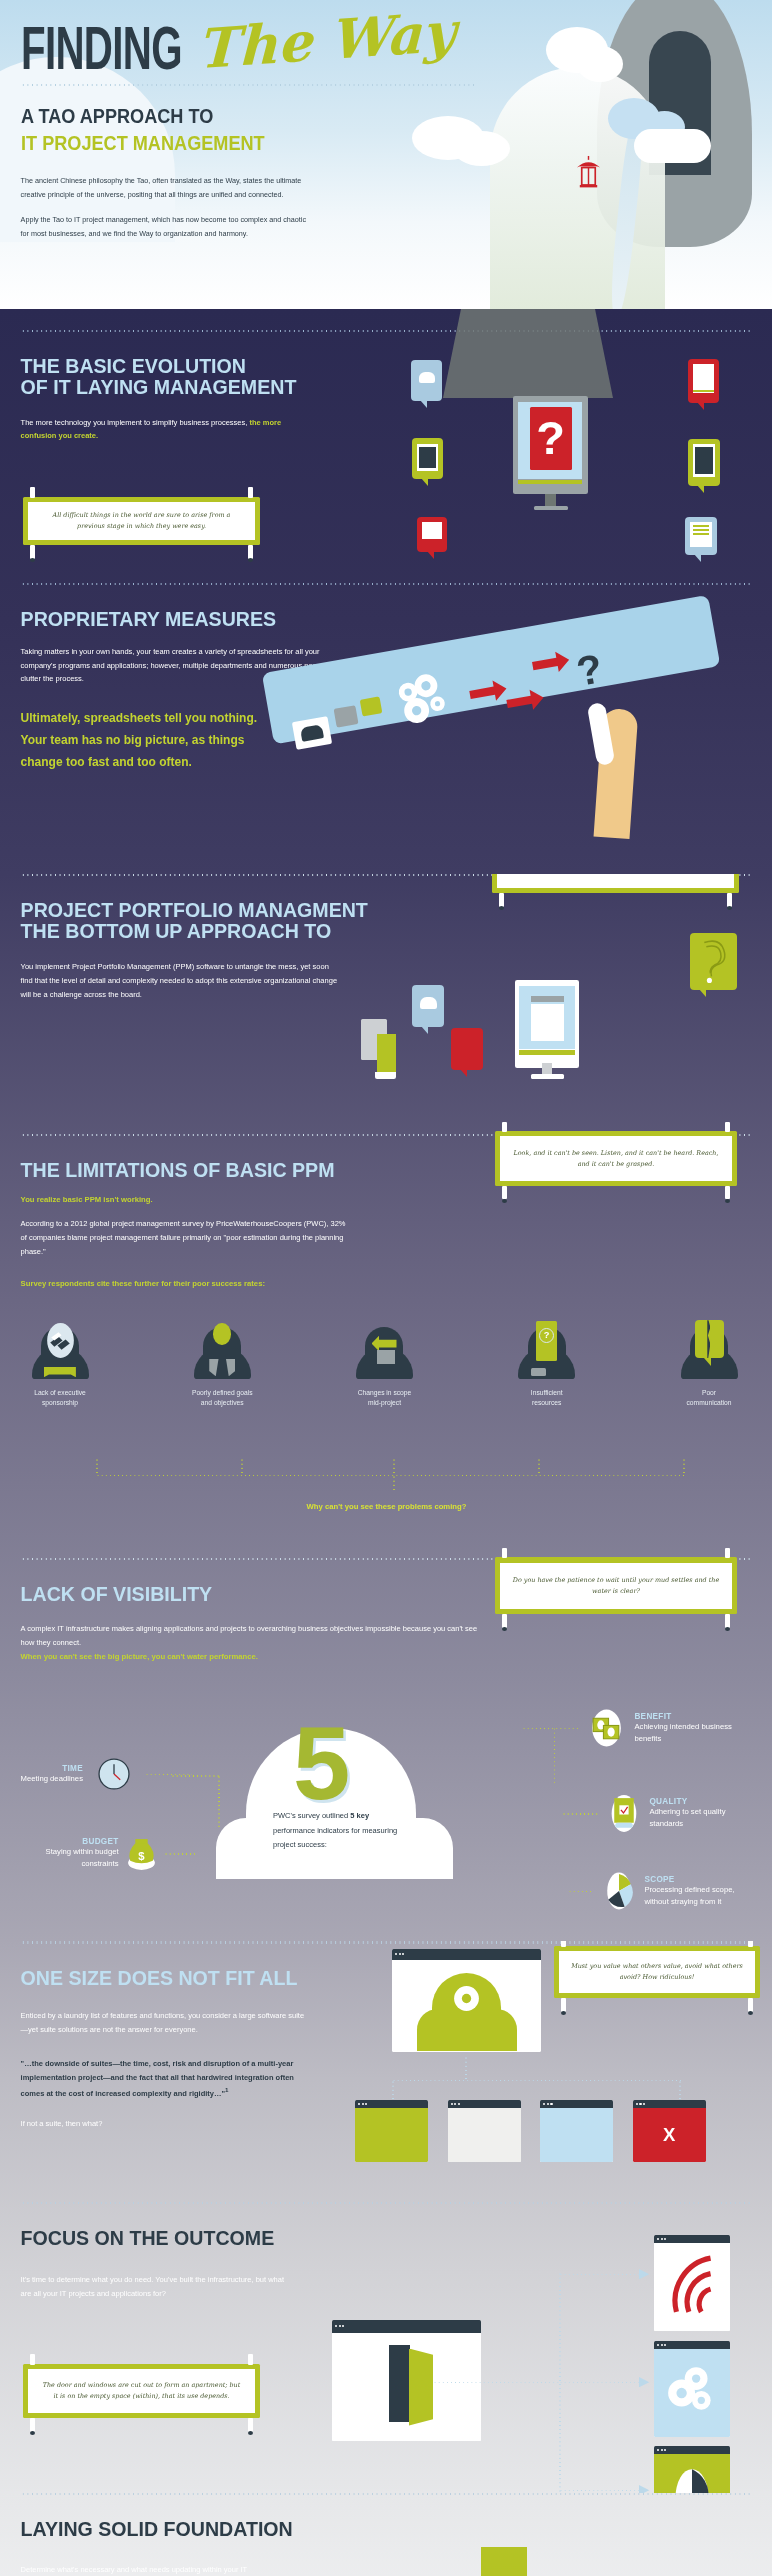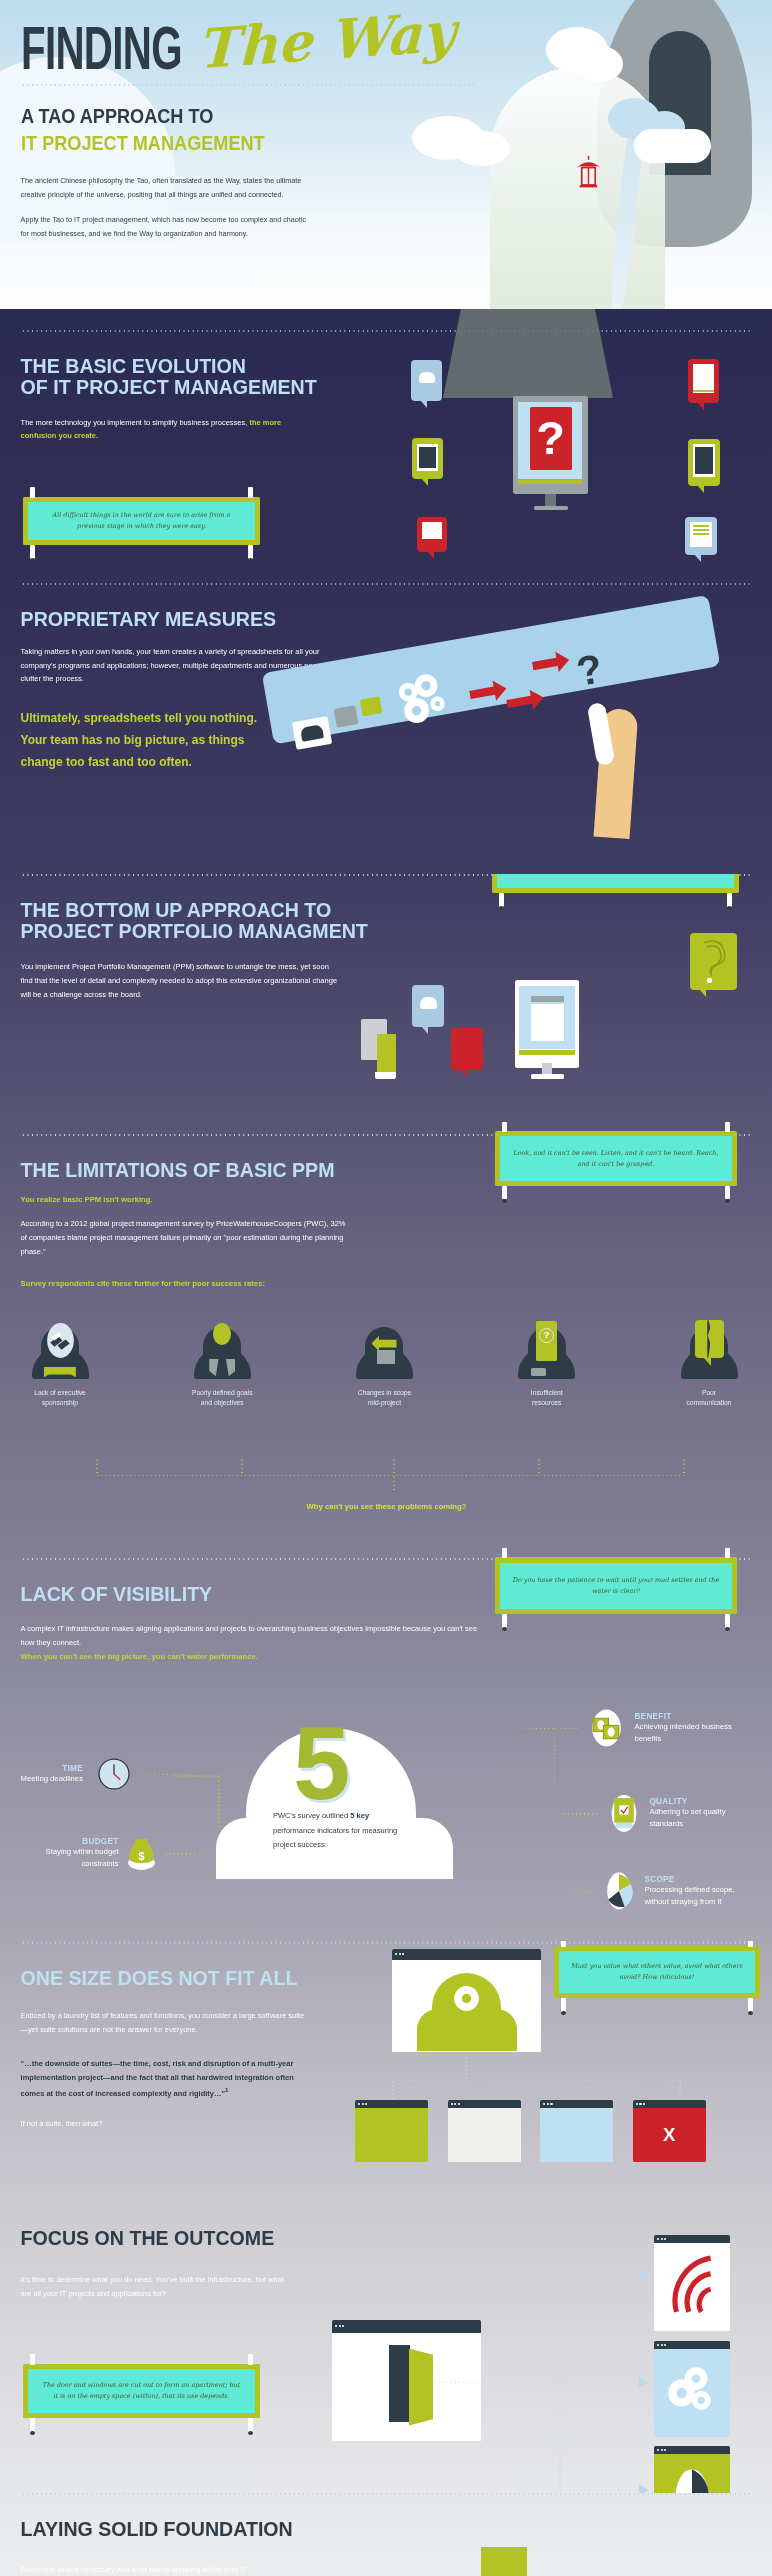--- a/index.html
+++ b/index.html
@@ -117,21 +117,21 @@
   .block-title { font-size: 19.6px; line-height: 1.08; font-weight: bold; }
 
   
   .board { position: relative; display: inline-block; }
   .board-frame {
     background: #b4c324;
     padding: 5.2px;
     border-radius: 1.5px;
   }
   .board-inner {
-    background: #5eead4;
+    background: #ffffff;
     padding: 8.2px 11.3px;
   }
   .board-legs { position: relative; height: 0; }
   .leg { position: absolute; width: 5.2px; height: 13.4px; background: #fff; border-radius: 1px; }
   .leg:after { content:''; position:absolute; left:0px; bottom:-3.6px; width:5.2px; height:4.1px;
                background:#2d3c47; border-radius:50%; }
   .board-top { position: relative; height: 0; }
   .top-knob { position: absolute; width: 5.2px; height: 10.3px; background: #fff; top: -9.3px; border-radius: 1px; }
 
   
@@ -242,21 +242,21 @@
       <rect x="28.5" y="26" width="3" height="36" fill="#cc2229"></rect>
       <rect x="12" y="62" width="36" height="5" fill="#cc2229"></rect>
     </svg>
   </section>
 
   <section class="dark">
     <div class="divider"></div>
 
     <div class="sec" style="height:237px;">
       <h2 class="block-title" style="color:#bfe0f2;">THE BASIC EVOLUTION</h2>
-      <h2 class="block-title" style="color:#bfe0f2;">OF IT PROJECT MANAGEMENT</h2>
+      <h2 class="block-title" style="color:#bfe0f2;">OF IT LAYING MANAGEMENT</h2>
       <p class="body-txt" style="width:268px;margin-top:17.5px;color:#fff;">
         <span>The more technology you implement to simplify business processes,</span>
         <span class="accent-green" style="font-weight:bold;">the more confusion you create.</span>
       </p>
 
       <div class="board" style="position:absolute;left:23px;top:165px;width:237px;">
         <div class="board-top">
             <div class="top-knob" style="left:7.2px;"></div>
             <div class="top-knob" style="right:7.2px;"></div>
           </div>
@@ -353,22 +353,22 @@
         <div style="position:absolute;left:330px;top:67px;width:36px;height:129px;background:#f0c98a;border-radius:17.5px 17.5px 0 0;transform:rotate(4deg);"></div>
         <div style="position:absolute;left:324px;top:61px;width:17.5px;height:62px;background:#fff;border-radius:9.3px;transform:rotate(-10deg);"></div>
       </div>
     </div>
   </section>
 
   <section class="purple">
     <div class="divider"></div>
 
     <div class="sec" style="height:258px;">
+      <h2 class="block-title" style="color:#bfe0f2;">PROJECT PORTFOLIO MANAGMENT</h2>
       <h2 class="block-title" style="color:#bfe0f2;">THE BOTTOM UP APPROACH TO</h2>
-      <h2 class="block-title" style="color:#bfe0f2;">PROJECT PORTFOLIO MANAGMENT</h2>
       <p class="body-txt" style="width:319px;margin-top:17.5px;color:#fff;">You implement Project Portfolio Management (PPM) software to untangle the mess, yet soon find that the level of detail and complexity needed to adopt this extensive organizational change will be a challenge across the board.</p>
 
       <div class="board" style="position:absolute;left:492px;top:-31px;width:247px;">
         <div class="board-top"></div>
         <div class="board-frame">
             <div class="board-inner" style="padding:13.4px;">
           <div class="quote-txt">The more you know, the less you understand.</div>
         </div>
           </div>
         <div class="board-legs">

